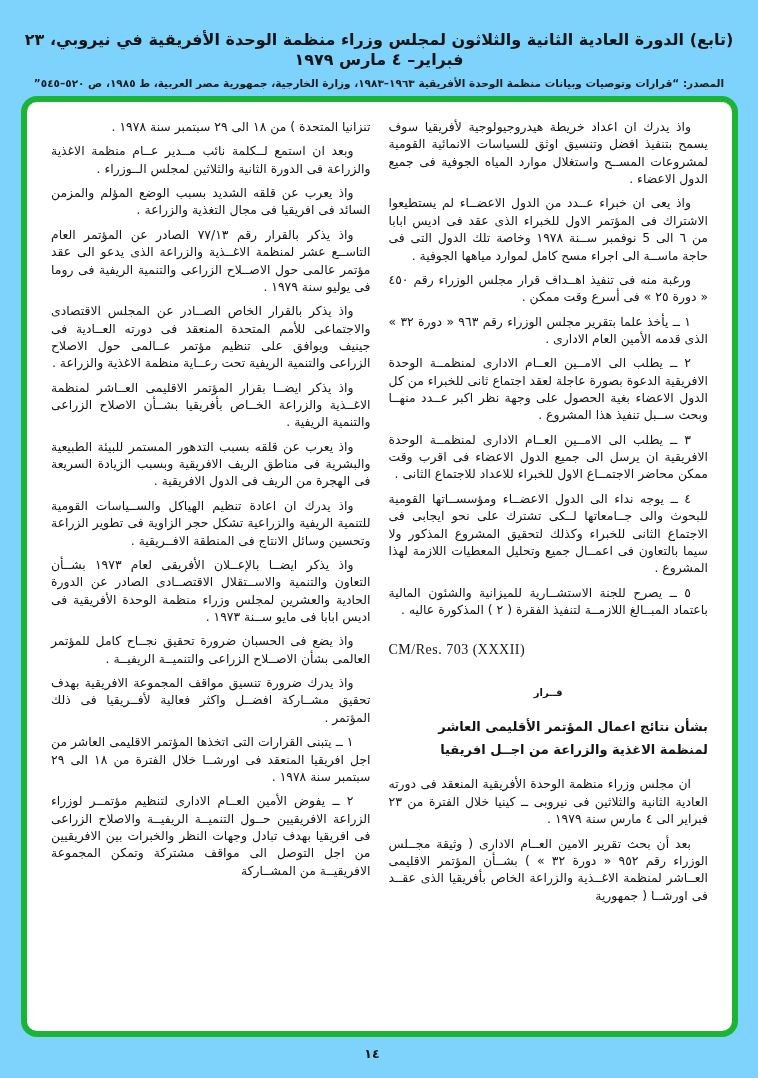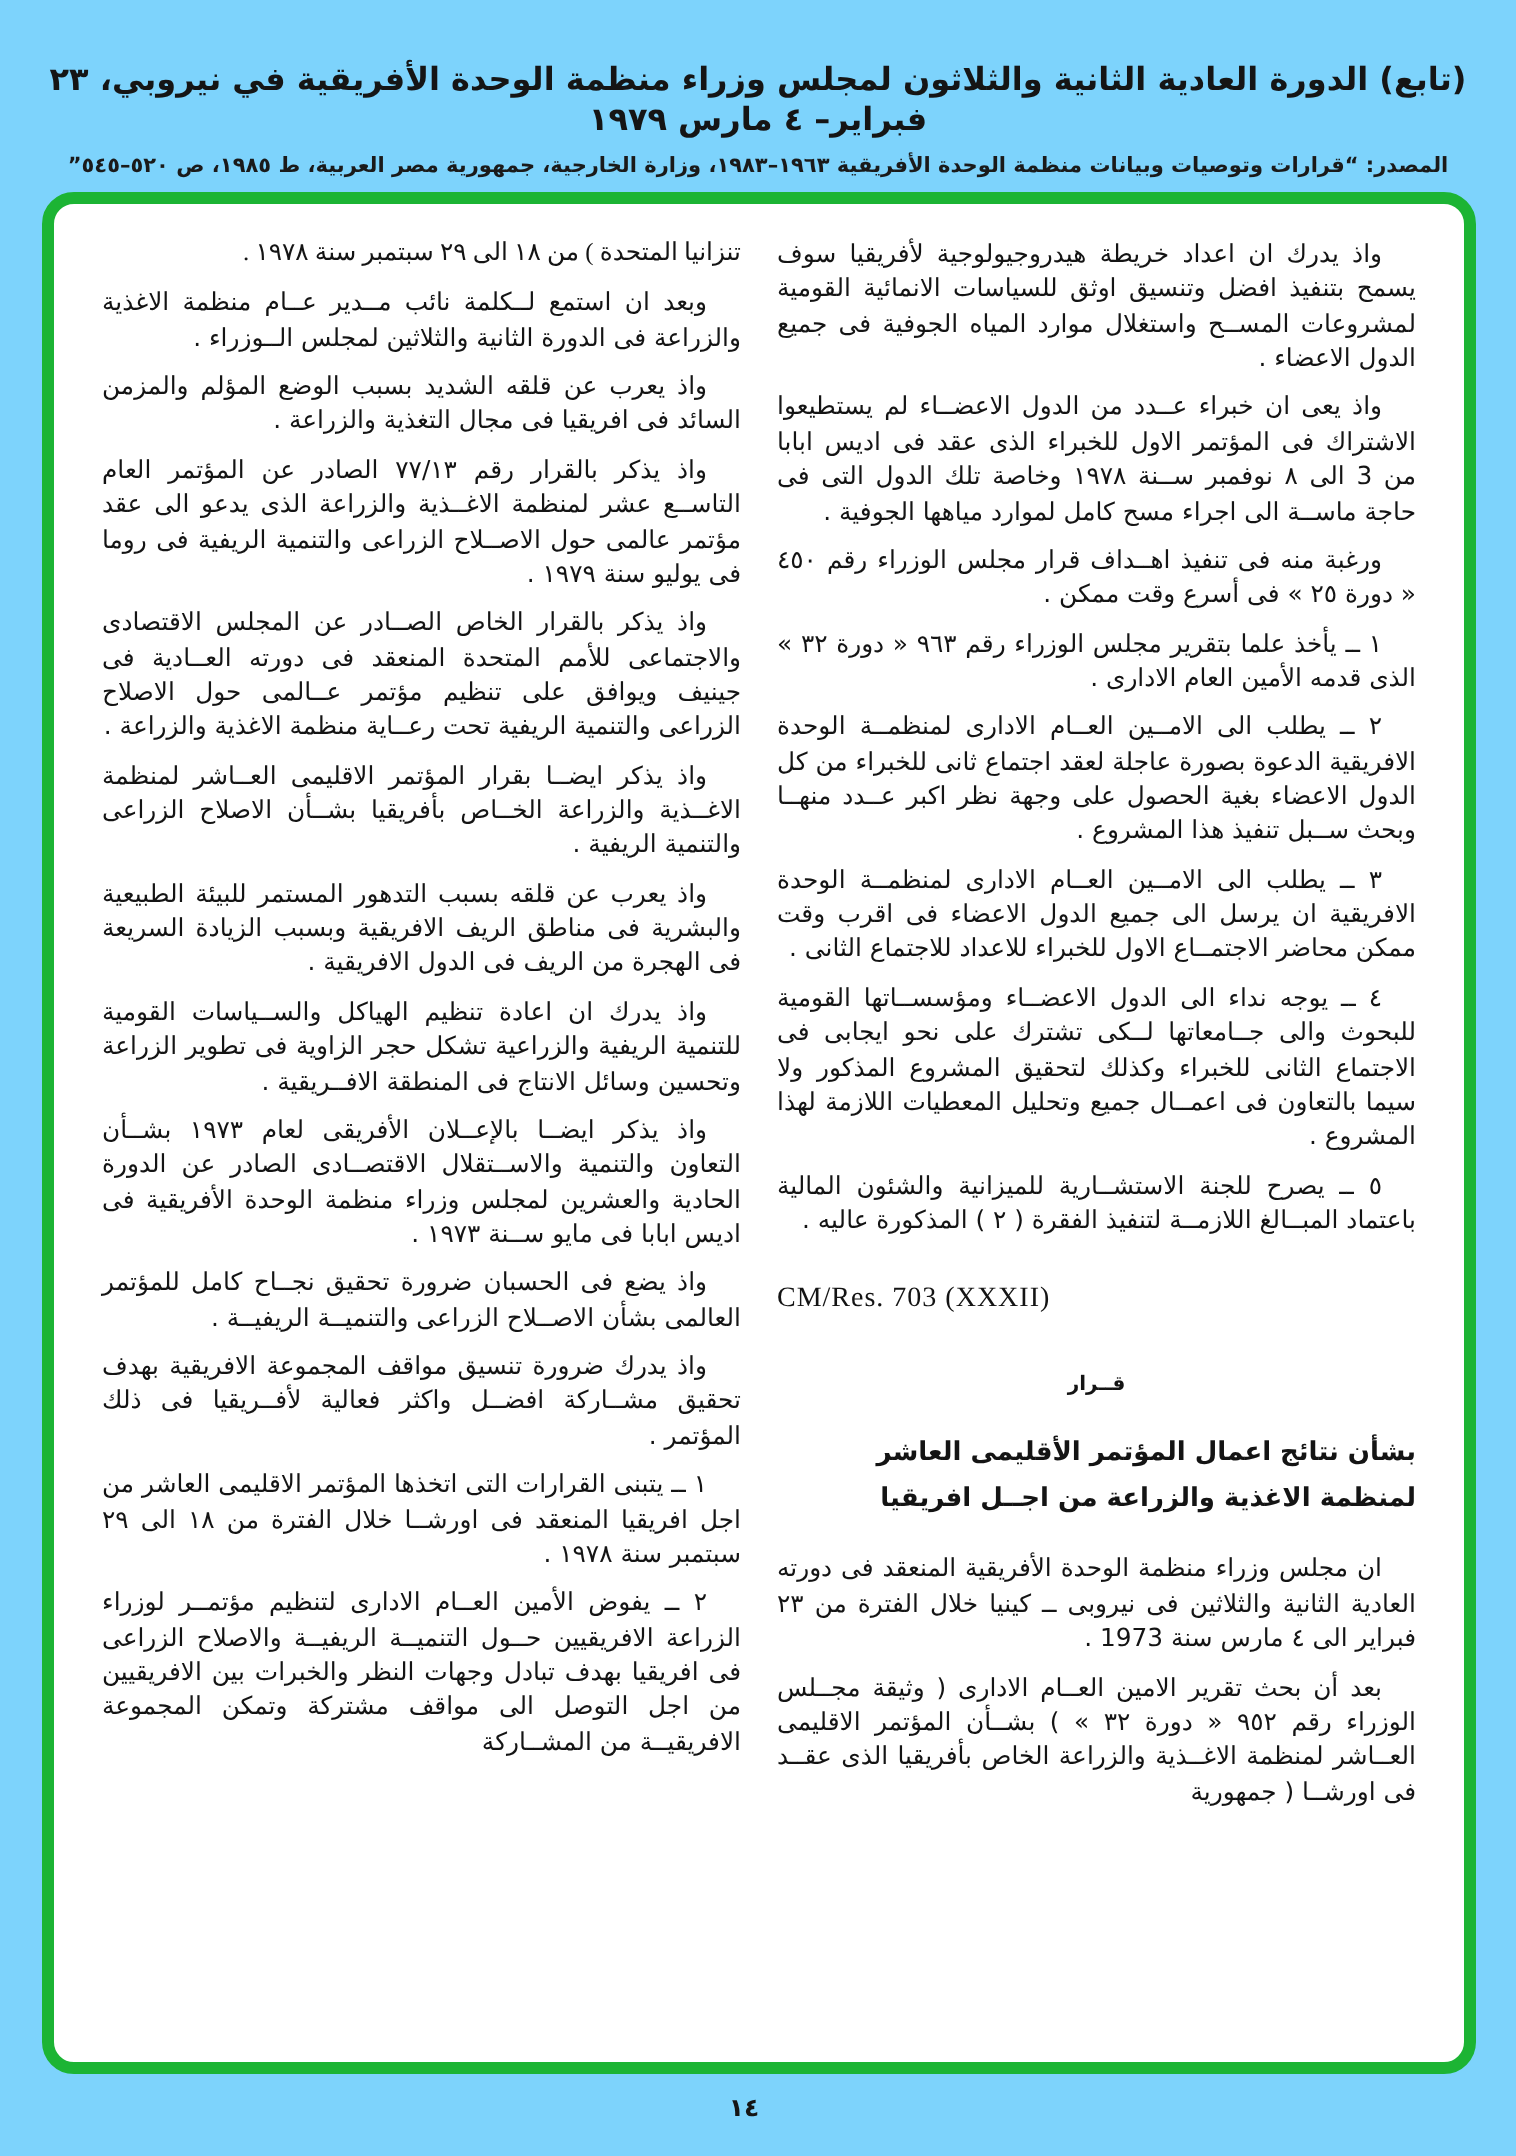--- a/index.html
+++ b/index.html
@@ -44,21 +44,21 @@
   }
   .col {
     width: 50%;
     font-size: 12.4px;
     line-height: 1.40;
     text-align: justify;
     text-justify: inter-word;
     color: #141414;
   }
   .col p { margin: 0 0 7px 0; text-indent: 17px; }
-  .col p.cont { text-indent: 0; font-family: Liberation Serif, serif; }
+  .col p.cont { text-indent: 0; }
 
   .res-code {
     direction: ltr;
     text-align: left;
     text-indent: 0 !important;
     font-family: Liberation Serif, serif;
     font-size: 14px;
     letter-spacing: 0.5px;
     margin: 22px 0 26px 0 !important;
   }
@@ -89,32 +89,32 @@
   <div class="header">
     <p class="session-line">(تابع) الدورة العادية الثانية والثلاثون لمجلس وزراء منظمة الوحدة الأفريقية في نيروبي، ٢٣ فبراير– ٤ مارس ١٩٧٩</p>
     <p class="source-line">المصدر: “قرارات وتوصيات وبيانات منظمة الوحدة الأفريقية ١٩٦٣–١٩٨٣، وزارة الخارجية، جمهورية مصر العربية، ط ١٩٨٥، ص ٥٢٠–٥٤٥”</p>
   </div>
 
   <div class="frame" style="border-color: rgb(28, 180, 52);">
     <div class="cols">
 
       <div class="col">
         <p>واذ يدرك ان اعداد خريطة هيدروجيولوجية لأفريقيا سوف يسمح بتنفيذ افضل وتنسيق اوثق للسياسات الانمائية القومية لمشروعات المســح واستغلال موارد المياه الجوفية فى جميع الدول الاعضاء .</p>
-        <p>واذ يعى ان خبراء عــدد من الدول الاعضــاء لم يستطيعوا الاشتراك فى المؤتمر الاول للخبراء الذى عقد فى اديس ابابا من 3 الى ٨ نوفمبر ســنة ١٩٧٨ وخاصة تلك الدول التى فى حاجة ماســة الى اجراء مسح كامل لموارد مياهها الجوفية .</p>
+        <p>واذ يعى ان خبراء عــدد من الدول الاعضــاء لم يستطيعوا الاشتراك فى المؤتمر الاول للخبراء الذى عقد فى اديس ابابا من ٦ الى 5 نوفمبر ســنة ١٩٧٨ وخاصة تلك الدول التى فى حاجة ماســة الى اجراء مسح كامل لموارد مياهها الجوفية .</p>
         <p>ورغبة منه فى تنفيذ اهــداف قرار مجلس الوزراء رقم ٤٥٠ « دورة ٢٥ » فى أسرع وقت ممكن .</p>
         <p>١ ــ يأخذ علما بتقرير مجلس الوزراء رقم ٩٦٣ « دورة ٣٢ » الذى قدمه الأمين العام الادارى .</p>
         <p>٢ ــ يطلب الى الامــين العــام الادارى لمنظمــة الوحدة الافريقية الدعوة بصورة عاجلة لعقد اجتماع ثانى للخبراء من كل الدول الاعضاء بغية الحصول على وجهة نظر اكبر عــدد منهــا وبحث ســبل تنفيذ هذا المشروع .</p>
         <p>٣ ــ يطلب الى الامــين العــام الادارى لمنظمــة الوحدة الافريقية ان يرسل الى جميع الدول الاعضاء فى اقرب وقت ممكن محاضر الاجتمــاع الاول للخبراء للاعداد للاجتماع الثانى .</p>
         <p>٤ ــ يوجه نداء الى الدول الاعضــاء ومؤسســاتها القومية للبحوث والى جــامعاتها لــكى تشترك على نحو ايجابى فى الاجتماع الثانى للخبراء وكذلك لتحقيق المشروع المذكور ولا سيما بالتعاون فى اعمــال جميع وتحليل المعطيات اللازمة لهذا المشروع .</p>
         <p>٥ ــ يصرح للجنة الاستشــارية للميزانية والشئون المالية باعتماد المبــالغ اللازمــة لتنفيذ الفقرة ( ٢ ) المذكورة عاليه .</p>
         <p class="res-code">CM/Res. 703 (XXXII)</p>
         <p class="h-center">قــرار</p>
         <p class="h-sub"><span>بشأن نتائج اعمال المؤتمر الأقليمى العاشر</span><br>
         <span>لمنظمة الاغذية والزراعة من اجــل افريقيا</span></p>
-        <p>ان مجلس وزراء منظمة الوحدة الأفريقية المنعقد فى دورته العادية الثانية والثلاثين فى نيروبى ــ كينيا خلال الفترة من ٢٣ فبراير الى ٤ مارس سنة 1973 .</p>
+        <p>ان مجلس وزراء منظمة الوحدة الأفريقية المنعقد فى دورته العادية الثانية والثلاثين فى نيروبى ــ كينيا خلال الفترة من ٢٣ فبراير الى ٤ مارس سنة ١٩٧٩ .</p>
         <p>بعد أن بحث تقرير الامين العــام الادارى ( وثيقة مجــلس الوزراء رقم ٩٥٢ « دورة ٣٢ » ) بشــأن المؤتمر الاقليمى العــاشر لمنظمة الاغــذية والزراعة الخاص بأفريقيا الذى عقــد فى اورشــا ( جمهورية</p>
       </div>
 
       <div class="col">
         <p class="cont">تنزانيا المتحدة ) من ١٨ الى ٢٩ سبتمبر سنة ١٩٧٨ .</p>
         <p>وبعد ان استمع لــكلمة نائب مــدير عــام منظمة الاغذية والزراعة فى الدورة الثانية والثلاثين لمجلس الــوزراء .</p>
         <p>واذ يعرب عن قلقه الشديد بسبب الوضع المؤلم والمزمن السائد فى افريقيا فى مجال التغذية والزراعة .</p>
         <p>واذ يذكر بالقرار رقم ٧٧/١٣ الصادر عن المؤتمر العام التاســع عشر لمنظمة الاغــذية والزراعة الذى يدعو الى عقد مؤتمر عالمى حول الاصــلاح الزراعى والتنمية الريفية فى روما فى يوليو سنة ١٩٧٩ .</p>
         <p>واذ يذكر بالقرار الخاص الصــادر عن المجلس الاقتصادى والاجتماعى للأمم المتحدة المنعقد فى دورته العــادية فى جينيف ويوافق على تنظيم مؤتمر عــالمى حول الاصلاح الزراعى والتنمية الريفية تحت رعــاية منظمة الاغذية والزراعة .</p>
         <p>واذ يذكر ايضــا بقرار المؤتمر الاقليمى العــاشر لمنظمة الاغــذية والزراعة الخــاص بأفريقيا بشــأن الاصلاح الزراعى والتنمية الريفية .</p>

